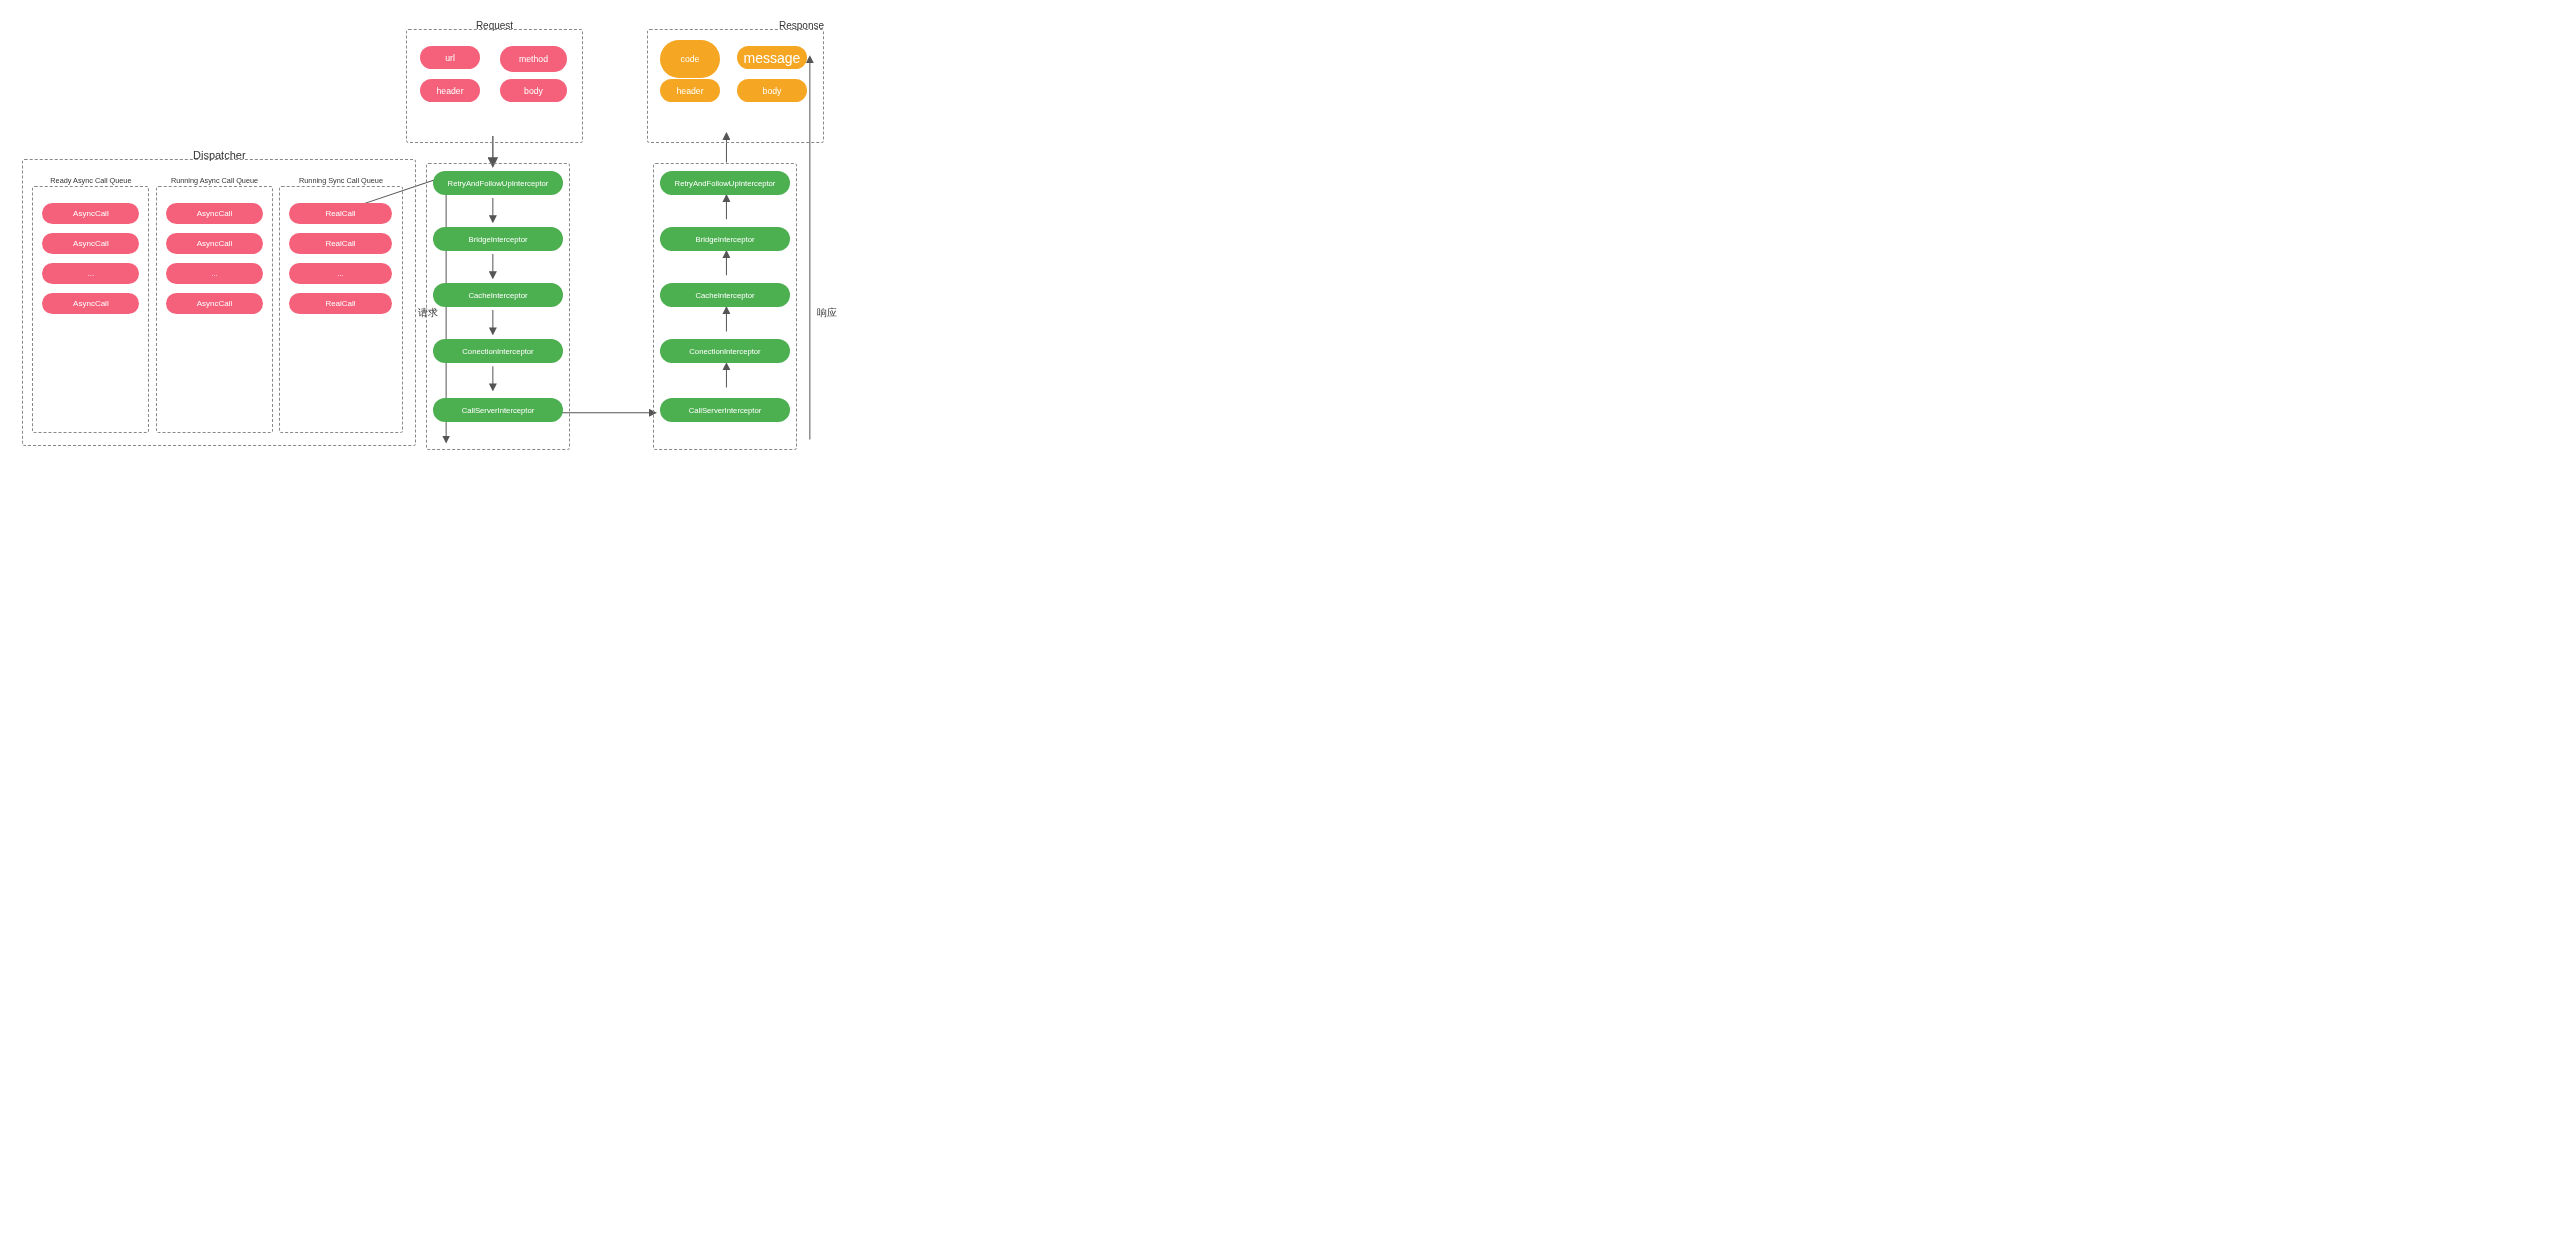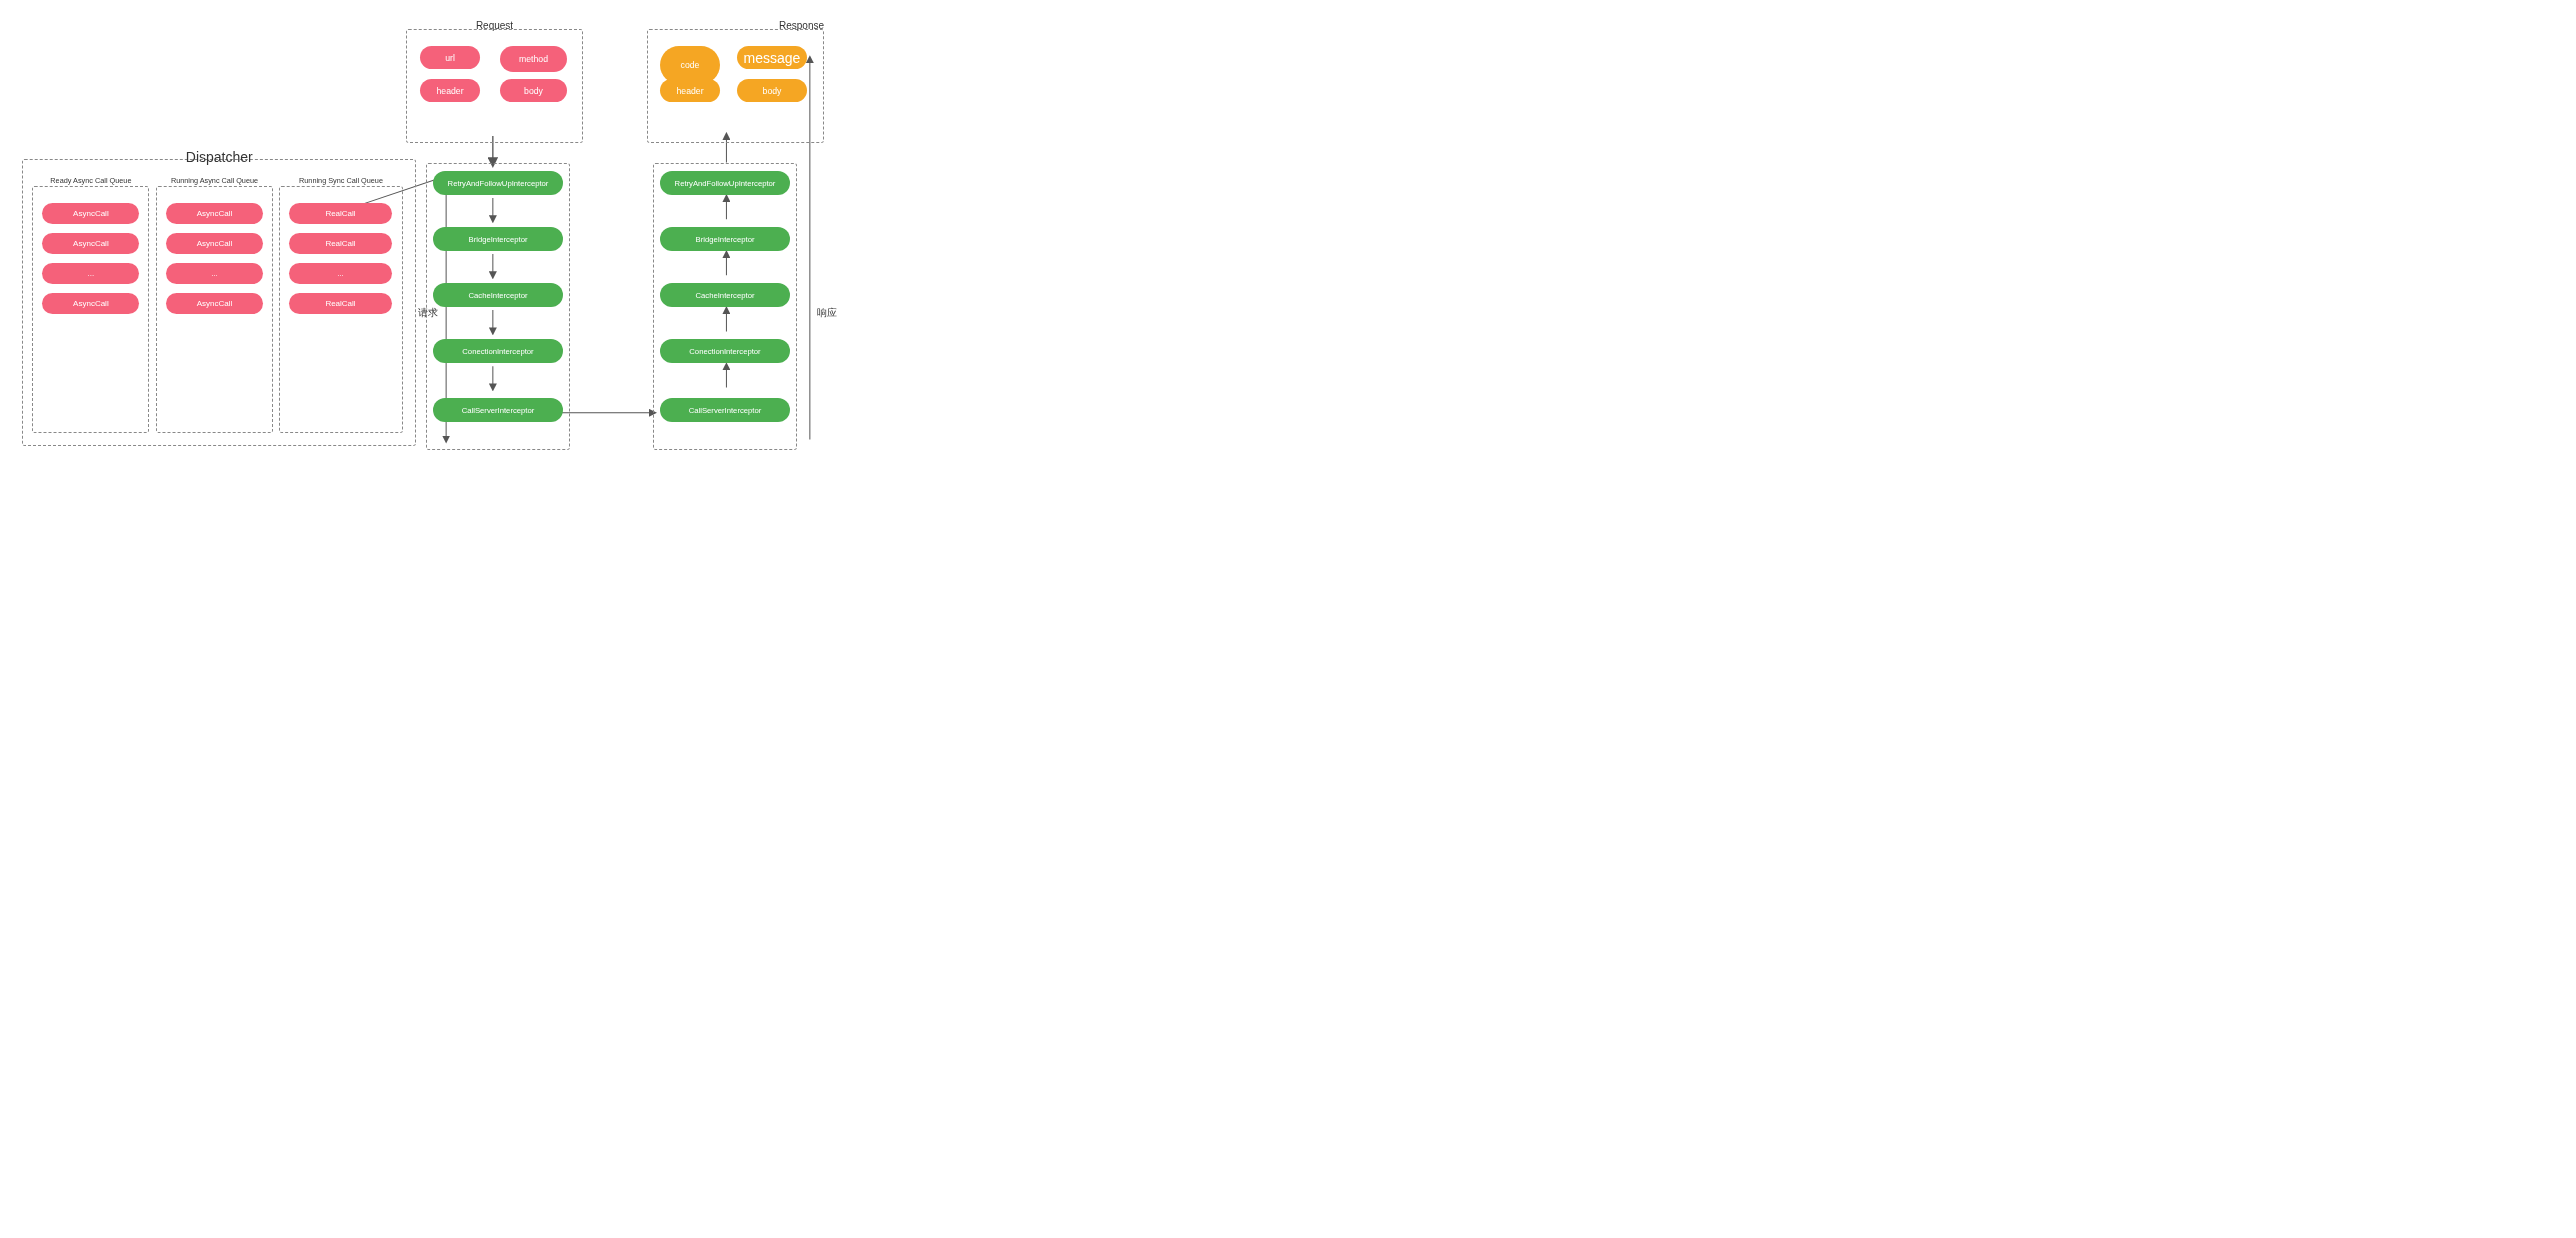--- a/index.html
+++ b/index.html
@@ -112,31 +112,31 @@
   <div class="pill pill-pink" style="position:absolute; left:481px; top:27px; width:67px; height:26px; font-size:8.7px;">method</div>
 
   <div class="pill pill-pink" style="position:absolute; left:401px; top:60px; width:60px; height:23px; font-size:8.7px;">header</div>
 
   <div class="pill pill-pink" style="position:absolute; left:481px; top:60px; width:67px; height:23px; font-size:8.7px;">body</div>
 
   <div class="dashed-box" style="left:628px; top:10px; width:177px; height:114px;">
   </div>
   <div class="box-label" style="left:628px; top:1.3px; width:177px; text-align:right; font-size:10px;">Response</div>
 
-  <div class="pill pill-orange" style="position:absolute; left:641px; top:27px; width:60px; height:38px; font-size:8.7px;">code</div>
+  <div class="pill pill-orange" style="position:absolute; left:641px; top:21px; width:60px; height:38px; font-size:8.7px;">code</div>
 
   <div class="pill pill-orange" style="position:absolute; left:718px; top:27px; width:70px; height:23px; font-size:14px;">message</div>
 
   <div class="pill pill-orange" style="position:absolute; left:641px; top:60px; width:60px; height:23px; font-size:8.7px;">header</div>
 
   <div class="pill pill-orange" style="position:absolute; left:718px; top:60px; width:70px; height:23px; font-size:8.7px;">body</div>
 
   <div class="dashed-box" style="left:3.3px; top:140px; width:394px; height:287px;">
   </div>
-  <div class="box-label" style="left:3.3px; top:130px; width:394px; text-align:center; font-size:14px;">Dispatcher</div>
+  <div class="box-label" style="left:3.3px; top:130px; width:394px; text-align:center; font-size:11px;">Dispatcher</div>
 
   <div class="dashed-box" style="left:13.4px; top:167px; width:117px; height:247px;">
   </div>
   <div class="box-label" style="left:13.4px; top:158px; width:117px; text-align:center; font-size:7.3px; line-height:1.2;">Ready Async Call Queue</div>
   <div class="pill pill-pink" style="position:absolute; left:23.4px; top:184px; width:97px; height:21.4px; font-size:8px;">AsyncCall</div>
   <div class="pill pill-pink" style="position:absolute; left:23.4px; top:214px; width:97px; height:21.4px; font-size:8px;">AsyncCall</div>
   <div class="pill pill-pink" style="position:absolute; left:23.4px; top:244px; width:97px; height:21.4px; font-size:8px;">...</div>
   <div class="pill pill-pink" style="position:absolute; left:23.4px; top:274px; width:97px; height:21.4px; font-size:8px;">AsyncCall</div>
 
   <div class="dashed-box" style="left:137px; top:167px; width:117px; height:247px;">

